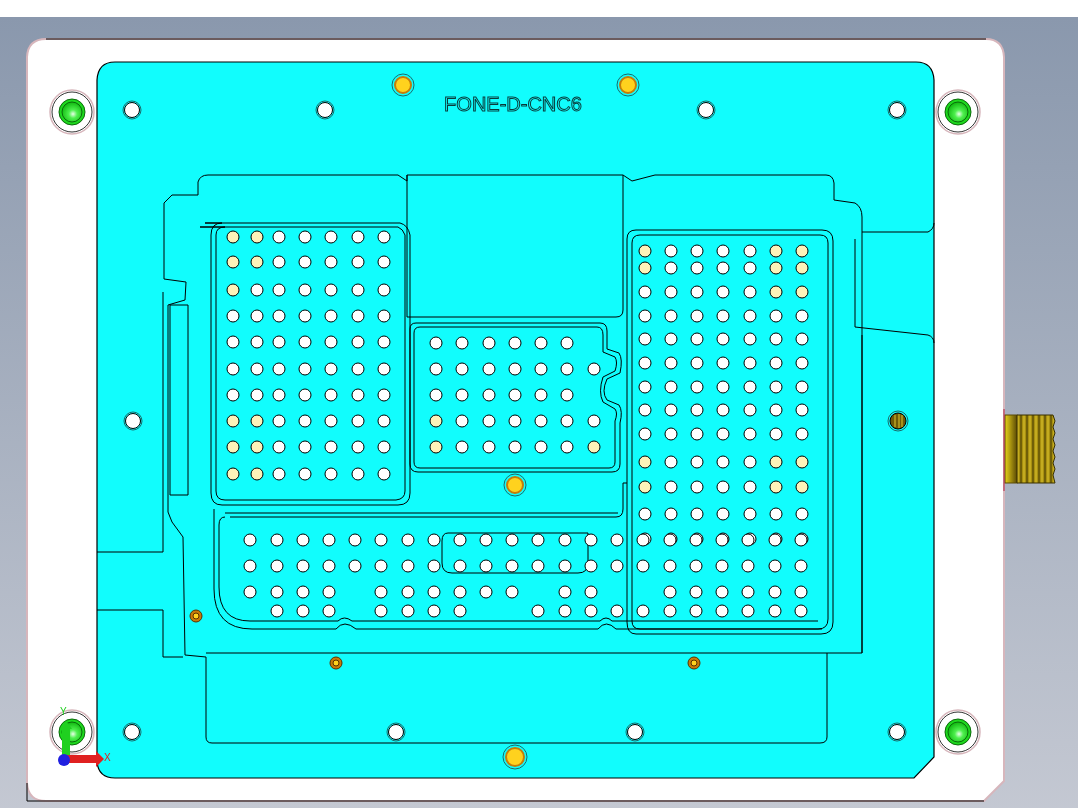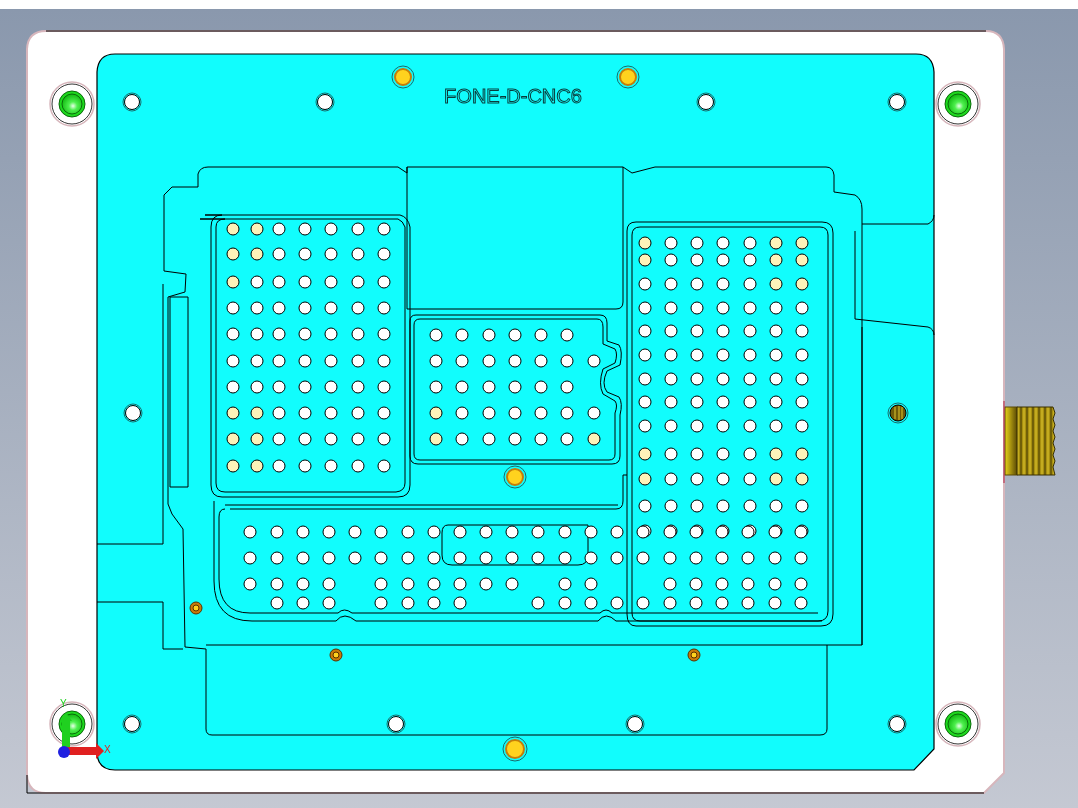--- a/index.html
+++ b/index.html
@@ -1,17 +1,17 @@
 <!DOCTYPE html>
 <html><head>
 <meta charset="utf-8">
 <style>
   html, body { margin:0; padding:0; }
   body { width:1078px; height:808px; overflow:hidden; position:relative; font-family:"Liberation Sans", sans-serif; }
-  #viewport { position:absolute; left:0; top:9px; width:1078px; height:635px; }
+  #viewport { position:absolute; left:0; top:17px; width:1078px; height:635px; }
   #viewport svg { display:block; }
   .label-engrave { font-family:"Liberation Sans", sans-serif; font-size:20px; fill:none; stroke:#0a3a3a; stroke-width:1; letter-spacing:0px; }
   .axis-label { font-family:"Liberation Sans", sans-serif; font-size:10px; }
 </style>
 </head>
 <body>
 
 <div id="viewport">
   <svg id="scene" width="1078" height="808" viewBox="0 0 1078 808" xmlns="http://www.w3.org/2000/svg">
     <defs>

